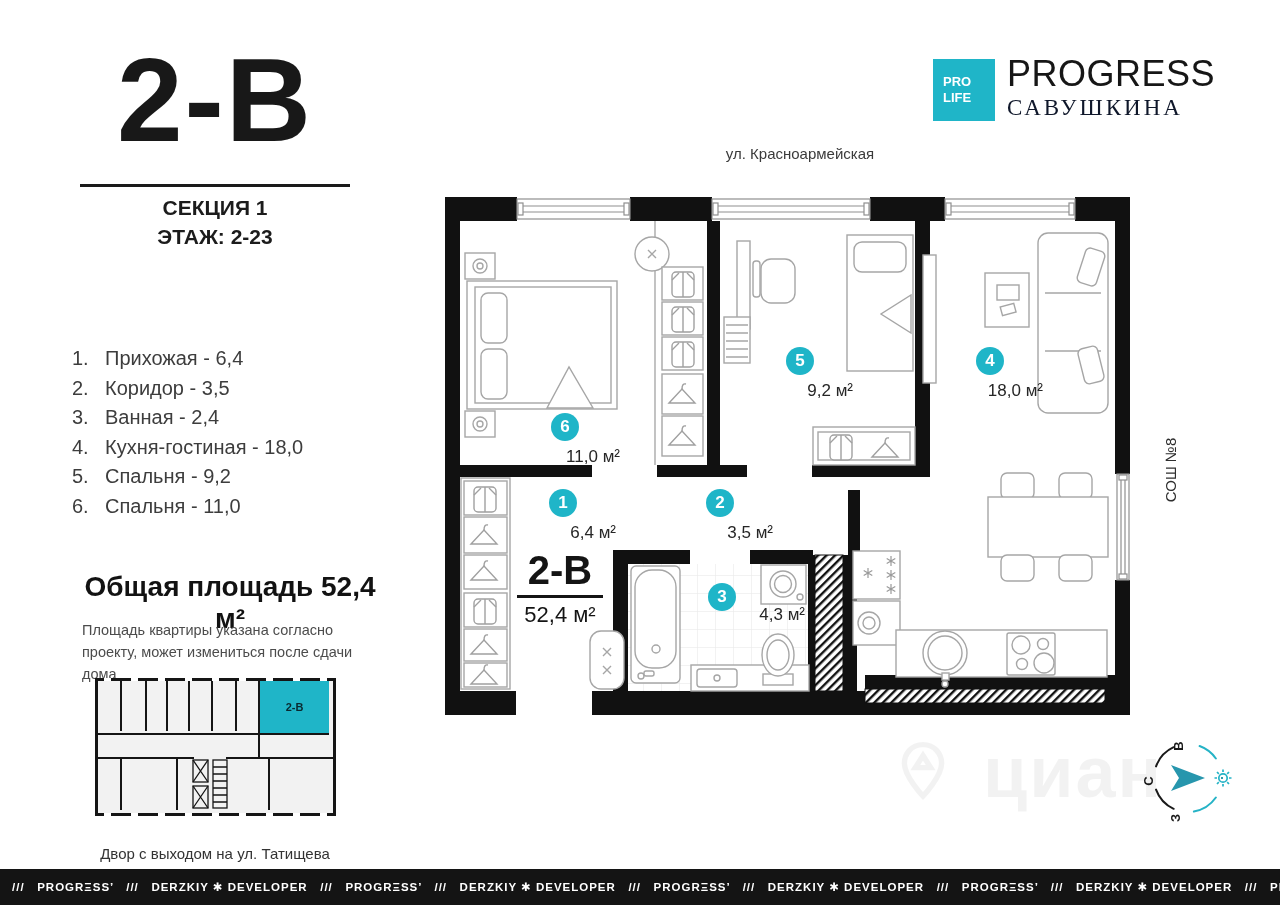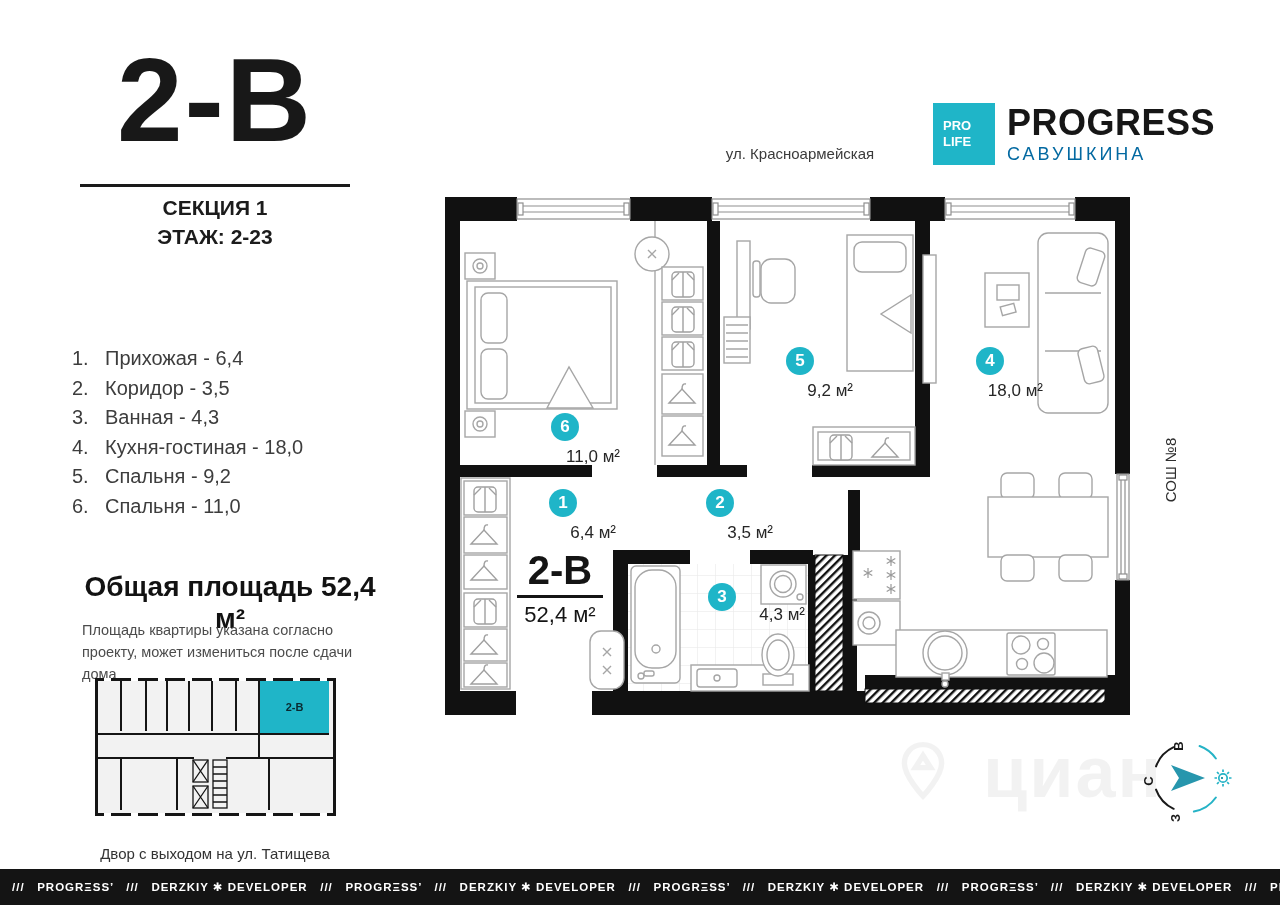--- a/index.html
+++ b/index.html
@@ -20,26 +20,26 @@
   
   #mini{left:95px;top:678px;width:235px;height:132px;background:#f2f2f2;border:3px solid #151515;}
   .mdash{position:absolute;height:3px;background:repeating-linear-gradient(90deg,#fff 0 7px,transparent 7px 27px);}
   .mw{position:absolute;background:#151515;}
   #mini-unit{position:absolute;left:160px;top:0;width:69px;height:52px;background:#1fb5c8;
              border-left:2px solid #151515;border-bottom:2px solid #151515;
              display:flex;align-items:center;justify-content:center;
              font-size:11px;font-weight:700;color:#0a2930;}
   #mini-caption{left:75px;top:845px;width:280px;text-align:center;font-size:15px;color:#333;}
   
-  #logo{left:933px;top:55px;display:flex;align-items:flex-end;margin-top:48px;}
+  #logo{left:933px;top:55px;display:flex;align-items:flex-end;}
   #logo-box{width:62px;height:62px;background:#1fb5c8;color:#fff;font-size:13px;font-weight:700;
             line-height:1.2;display:flex;flex-direction:column;justify-content:center;padding-left:10px;box-sizing:border-box;}
   #logo-text{margin-left:12px;}
-  #logo-brand{font-size:36px;font-weight:700;letter-spacing:.5px;color:#161616;line-height:38px;}
-  #logo-sub{font-size:18px;color:#0369a1;letter-spacing:3px;margin-top:2px;}
+  #logo-brand{font-size:36px;font-weight:400;letter-spacing:.5px;color:#161616;line-height:38px;}
+  #logo-sub{font-size:23px;color:#0f172a;letter-spacing:3px;margin-top:2px;font-family:Liberation Serif, serif;}
   
   #street-label{left:600px;top:145px;width:400px;text-align:center;font-size:15px;color:#3b3b3b;}
   #school-label{left:1112px;top:460px;width:120px;height:20px;text-align:center;font-size:15px;color:#2e2e2e;
                 transform:rotate(-90deg);}
   #plan{left:445px;top:197px;width:685px;height:518px;}
   .badge{width:28px;height:28px;border-radius:50%;background:#1fb5c8;color:#fff;
          display:flex;align-items:center;justify-content:center;font-size:17px;font-weight:700;}
   .area-label{width:100px;text-align:right;font-size:17px;color:#262626;}
   #unit-label{left:55px;top:350px;width:120px;text-align:center;}
   #unit-code{font-size:40px;font-weight:700;line-height:46px;color:#141414;}
@@ -67,21 +67,21 @@
     <div class="room-row">
         <span class="room-num">1.</span>
         <span>Прихожая - 6,4</span>
       </div>
     <div class="room-row">
         <span class="room-num">2.</span>
         <span>Коридор - 3,5</span>
       </div>
     <div class="room-row">
         <span class="room-num">3.</span>
-        <span>Ванная - 4,3</span>
+        <span>Ванная - 2,4</span>
       </div>
     <div class="room-row">
         <span class="room-num">4.</span>
         <span>Кухня-гостиная - 18,0</span>
       </div>
     <div class="room-row">
         <span class="room-num">5.</span>
         <span>Спальня - 9,2</span>
       </div>
     <div class="room-row">

